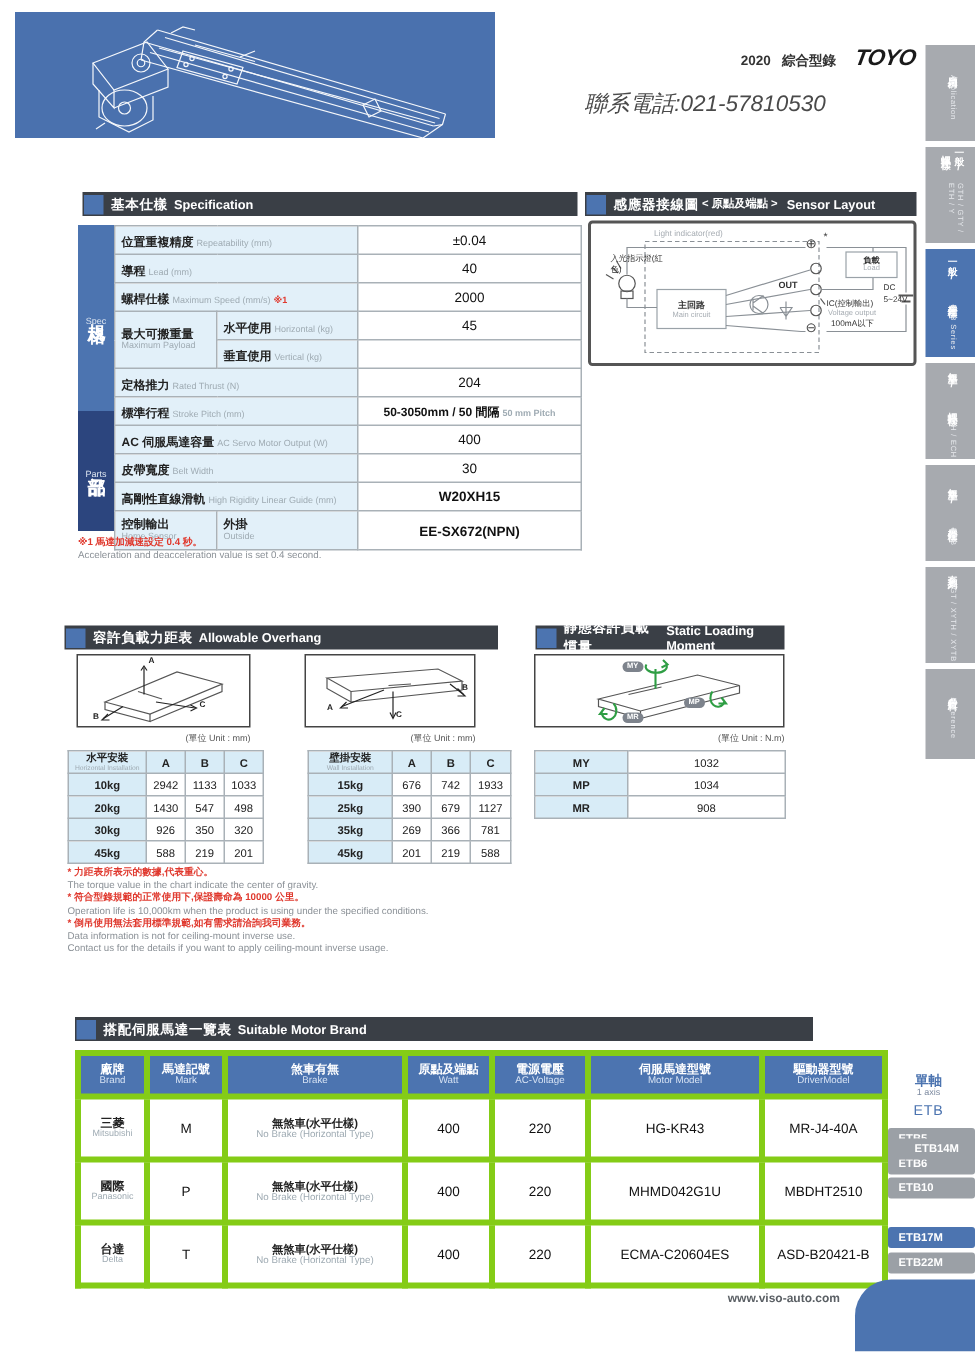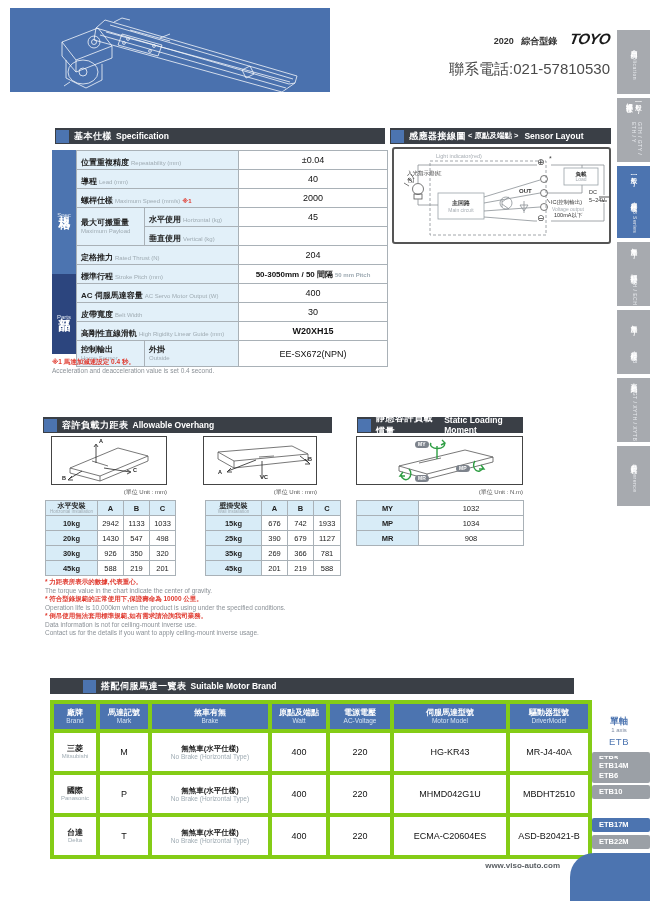--- a/index.html
+++ b/index.html
@@ -10,21 +10,21 @@
   .abs{position:absolute;}
   
   .hero{left:10px;top:8px;width:320px;height:84px;background:#4a71ae;}
   .hero svg{display:block;}
   
   .brandline{top:30px;left:330px;width:280px;text-align:right;white-space:nowrap;}
   .brandline .yr{font-size:9px;font-weight:bold;color:#333;}
   .brandline .cat{font-size:9px;font-weight:bold;color:#333;margin-left:3px;}
   .brandline .logo{display:inline-block;font-size:15px;font-weight:900;font-style:italic;
     letter-spacing:-0.5px;color:#1a1a1a;transform:skewX(-10deg);margin-left:8px;}
-  .phone{top:60px;left:330px;width:280px;text-align:right;font-size:15px;color:#4a4a4a;}
+  .phone{top:60px;left:330px;width:280px;text-align:center;font-size:15px;color:#4a4a4a;font-style:italic;}
   
   .side-tab{right:0;width:33px;background:#a7aaaf;display:flex;align-items:center;justify-content:center;}
   .side-tab.active{background:#4c74b0;}
   .side-tab .vert{writing-mode:vertical-rl;display:flex;gap:2px;}
   .side-tab .vzh{writing-mode:vertical-rl;text-orientation:upright;font-size:6.5px;font-weight:bold;color:#fff;letter-spacing:1px;}
   .side-tab .ven{writing-mode:vertical-rl;font-size:5px;color:#e8eaee;letter-spacing:0.5px;}
   
   .sec-hdr{height:16px;background:#3a3f46;display:flex;align-items:center;}
   .sec-hdr .sq{width:13px;height:13px;background:#4c74b0;margin:0 5px 0 1px;flex:none;}
   .sec-hdr .t-zh{font-size:9px;font-weight:bold;color:#fff;letter-spacing:0.5px;}
@@ -273,21 +273,21 @@
     </tr>
     <tr class="h26">
       <td class="lblcell">
             <span class="zh blk">控制輸出</span>
             <span class="en blk">Home Sensor</span>
           </td>
       <td class="lblcell">
             <span class="zh blk">外掛</span>
             <span class="en blk">Outside</span>
           </td>
-      <td class="valcell" style="font-weight:normal;"><span>EE-SX672(NPN)</span></td>
+      <td class="valcell" style="font-weight:bold;"><span>EE-SX672(NPN)</span></td>
     </tr>
   </tbody>
     </table>
 </div>
 <div class="abs spec-note">
   <div class="note-red">※1 馬達加減速設定 0.4 秒。</div>
   <div class="note-gray">Acceleration and deacceleration value is set 0.4 second.</div>
 </div>
 
 <div class="abs sec-hdr" style="left:390px;top:128px;width:221px;">
@@ -542,21 +542,21 @@
 <div class="abs notes">
   <div class="note-red">* 力距表所表示的數據,代表重心。</div>
   <div class="note-gray">The torque value in the chart indicate the center of gravity.</div>
   <div class="note-red">* 符合型錄規範的正常使用下,保證壽命為 10000 公里。</div>
   <div class="note-gray">Operation life is 10,000km when the product is using under the specified conditions.</div>
   <div class="note-red">* 倒吊使用無法套用標準規範,如有需求請洽詢我司業務。</div>
   <div class="note-gray">Data information is not for ceiling-mount inverse use.</div>
   <div class="note-gray">Contact us for the details if you want to apply ceiling-mount inverse usage.</div>
 </div>
 
-<div class="abs sec-hdr" style="left:50px;top:678px;width:492px;padding-left:32px;">
+<div class="abs sec-hdr" style="left:50px;top:678px;width:492px;">
   <div class="sq"></div>
   <span class="t-zh">搭配伺服馬達一覽表</span>
   <span class="t-en">Suitable Motor Brand</span>
 </div>
 <table class="abs mt" style="left:50px;top:700px;">
   <colgroup>
       <col style="width:46px">
       <col style="width:52px">
       <col style="width:120px">
       <col style="width:58px">
@@ -644,18 +644,18 @@
   </table>
 
 <div class="abs etb-axis">
   <span class="a1">單軸</span>
   <span class="a2">1 axis</span>
   <span class="a3">ETB</span>
 </div>
 <div class="abs etb-item" style="top:752px;">ETB5</div>
 <div class="abs etb-item" style="top:768.5px;">ETB6</div>
 <div class="abs etb-item" style="top:785px;">ETB10</div>
-<div class="abs etb-item" style="top:759px;">ETB14M</div>
+<div class="abs etb-item" style="top:759px;text-align:center;">ETB14M</div>
 <div class="abs etb-item active" style="top:818px;">ETB17M</div>
 <div class="abs etb-item" style="top:834.5px;">ETB22M</div>
 
 <div class="abs site">www.viso-auto.com</div>
 <div class="abs corner"></div>
 
 </body></html>

